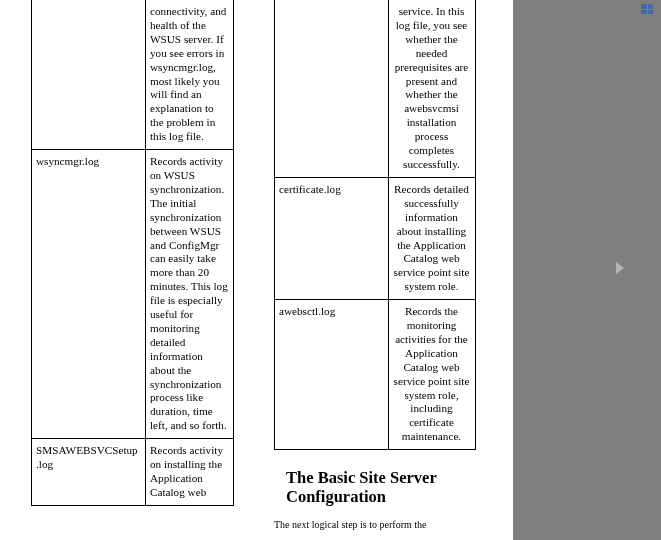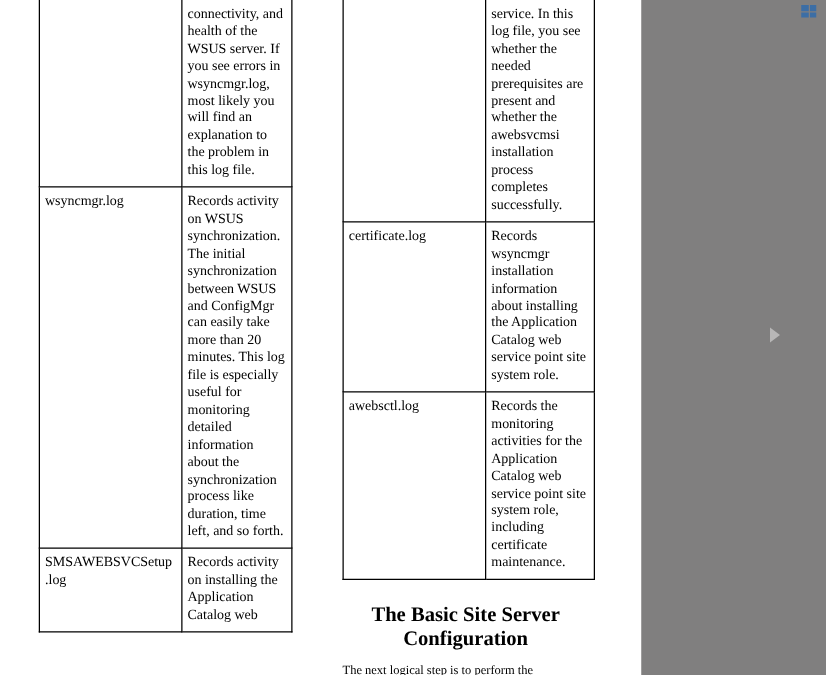--- a/index.html
+++ b/index.html
@@ -81,34 +81,33 @@
     padding: 5px 5px 5px 4px;
     font-size: 11.2px;
     line-height: 13.9px;
     font-family: "Liberation Serif", serif;
     color: #000000;
     word-wrap: break-word;
   }
   .col-left td.c1 { width: 104px; margin-top: 19px; }
   .col-left td.c2 { width: 78px; }
   .col-right td.c1 { width: 104px; }
-  .col-right td.c2 { width: 77px; }
+  .col-right td.c2 { width: 77px; text-align: center; }
 
   
   .no-top { border-top: none !important; }
 
   .section-heading {
-    margin: 0;
+    margin: 12px;
     padding: 0;
     font-family: "Liberation Serif", serif;
     font-weight: bold;
     font-size: 16.5px;
     line-height: 19px;
     color: #000000;
-    text-align: center;
   }
   .heading-wrap {
     margin-top: 18px;
   }
   .body-para {
     margin: 10px 0 0 0;
     font-size: 10px;
     line-height: 14px;
     color: #000000;
     text-align: justify;
@@ -140,21 +139,21 @@
 
   <div class="col-right">
     <table class="doc-table">
       <tbody>
         <tr>
           <td class="c1 no-top"></td>
           <td class="c2 no-top">service. In this log file, you see whether the needed prerequisites are present and whether the awebsvcmsi installation process completes successfully.</td>
         </tr>
         <tr>
           <td class="c1">certificate.log</td>
-          <td class="c2">Records wsyncmgr installation information about installing the Application Catalog web service point site system role.</td>
+          <td class="c2">Records detailed successfully information about installing the Application Catalog web service point site system role.</td>
         </tr>
         <tr>
           <td class="c1">awebsctl.log</td>
           <td class="c2">Records the monitoring activities for the Application Catalog web service point site system role, including certificate maintenance.</td>
         </tr>
       </tbody>
     </table>
 
     <div class="heading-wrap">
       <h2 class="section-heading">The Basic Site Server Configuration</h2>

